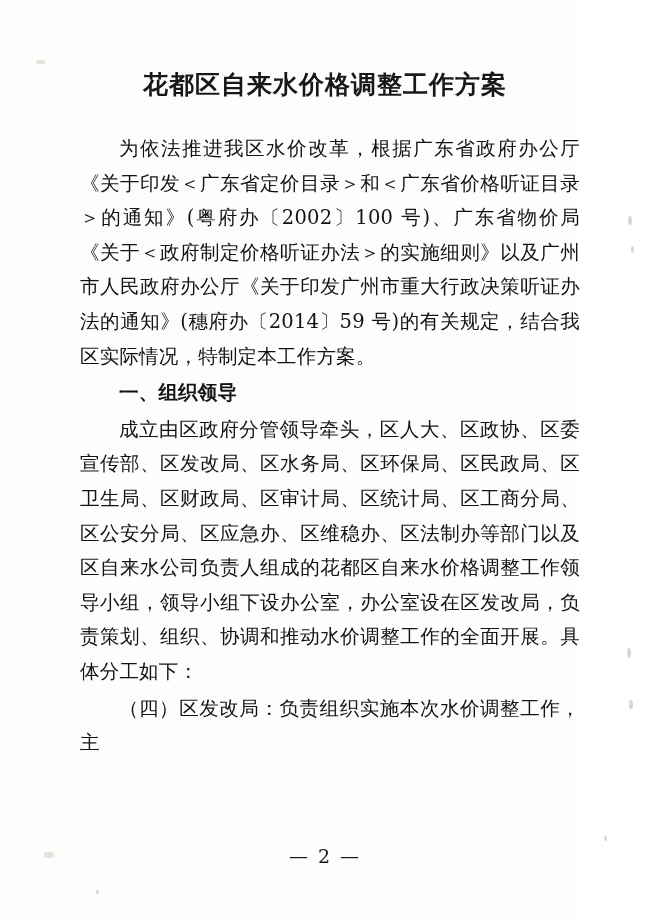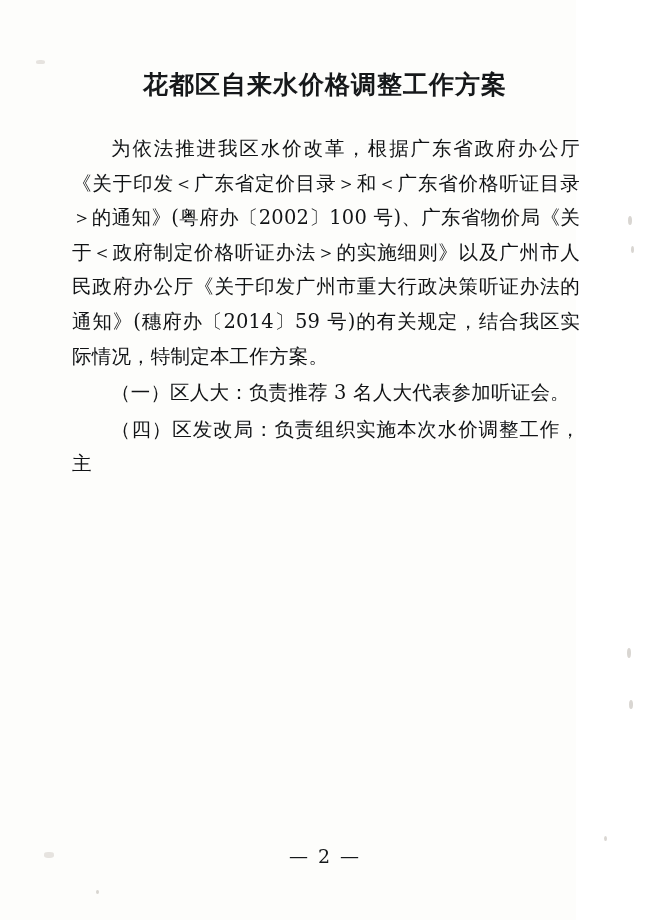--- a/index.html
+++ b/index.html
@@ -46,21 +46,21 @@
     letter-spacing: 1px;
     color: #16181a;
   }
   .body-block {
     position: absolute;
     top: 132px;
     left: 72px;
     width: 508px;
   }
   p.para {
-    margin: 0 0 2px 0;
+    margin: 0 0 2px 8px;
     font-size: 19.5px;
     line-height: 34.6px;
     color: #111315;
     text-align: justify;
     text-justify: inter-ideograph;
     letter-spacing: 0.2px;
   }
   p.indent {
     text-indent: 2em;
   }
@@ -90,18 +90,19 @@
   <div class="speck" style="left:627px; top:648px; width:4px; height:10px;"></div>
   <div class="speck" style="left:629px; top:700px; width:4px; height:9px;"></div>
   <div class="smudge" style="left:44px; top:852px; width:10px; height:6px;"></div>
   <div class="speck" style="left:604px; top:836px; width:3px; height:5px;"></div>
   <div class="speck" style="left:96px; top:890px; width:3px; height:4px;"></div>
 
   <div class="doc-title">花都区自来水价格调整工作方案</div>
 
   <div class="body-block">
     <p class="para indent">为依法推进我区水价改革，根据广东省政府办公厅《关于印发＜广东省定价目录＞和＜广东省价格听证目录＞的通知》(粤府办〔2002〕100 号)、广东省物价局《关于＜政府制定价格听证办法＞的实施细则》以及广州市人民政府办公厅《关于印发广州市重大行政决策听证办法的通知》(穗府办〔2014〕59 号)的有关规定，结合我区实际情况，特制定本工作方案。</p>
-    <p class="para indent">（一）区人大：负责推荐 3 名人大代表参加听证会。</p>
+    <p class="para heading">一、组织领导</p>
+    <p class="para indent">成立由区政府分管领导牵头，区人大、区政协、区委宣传部、区发改局、区水务局、区环保局、区民政局、区卫生局、区财政局、区审计局、区统计局、区工商分局、区公安分局、区应急办、区维稳办、区法制办等部门以及区自来水公司负责人组成的花都区自来水价格调整工作领导小组，领导小组下设办公室，办公室设在区发改局，负责策划、组织、协调和推动水价调整工作的全面开展。具体分工如下：</p>
     <p class="para indent">（四）区发改局：负责组织实施本次水价调整工作，主</p>
   </div>
 
   <div class="page-number">— 2 —</div>
 </div>
 
 </body></html>

